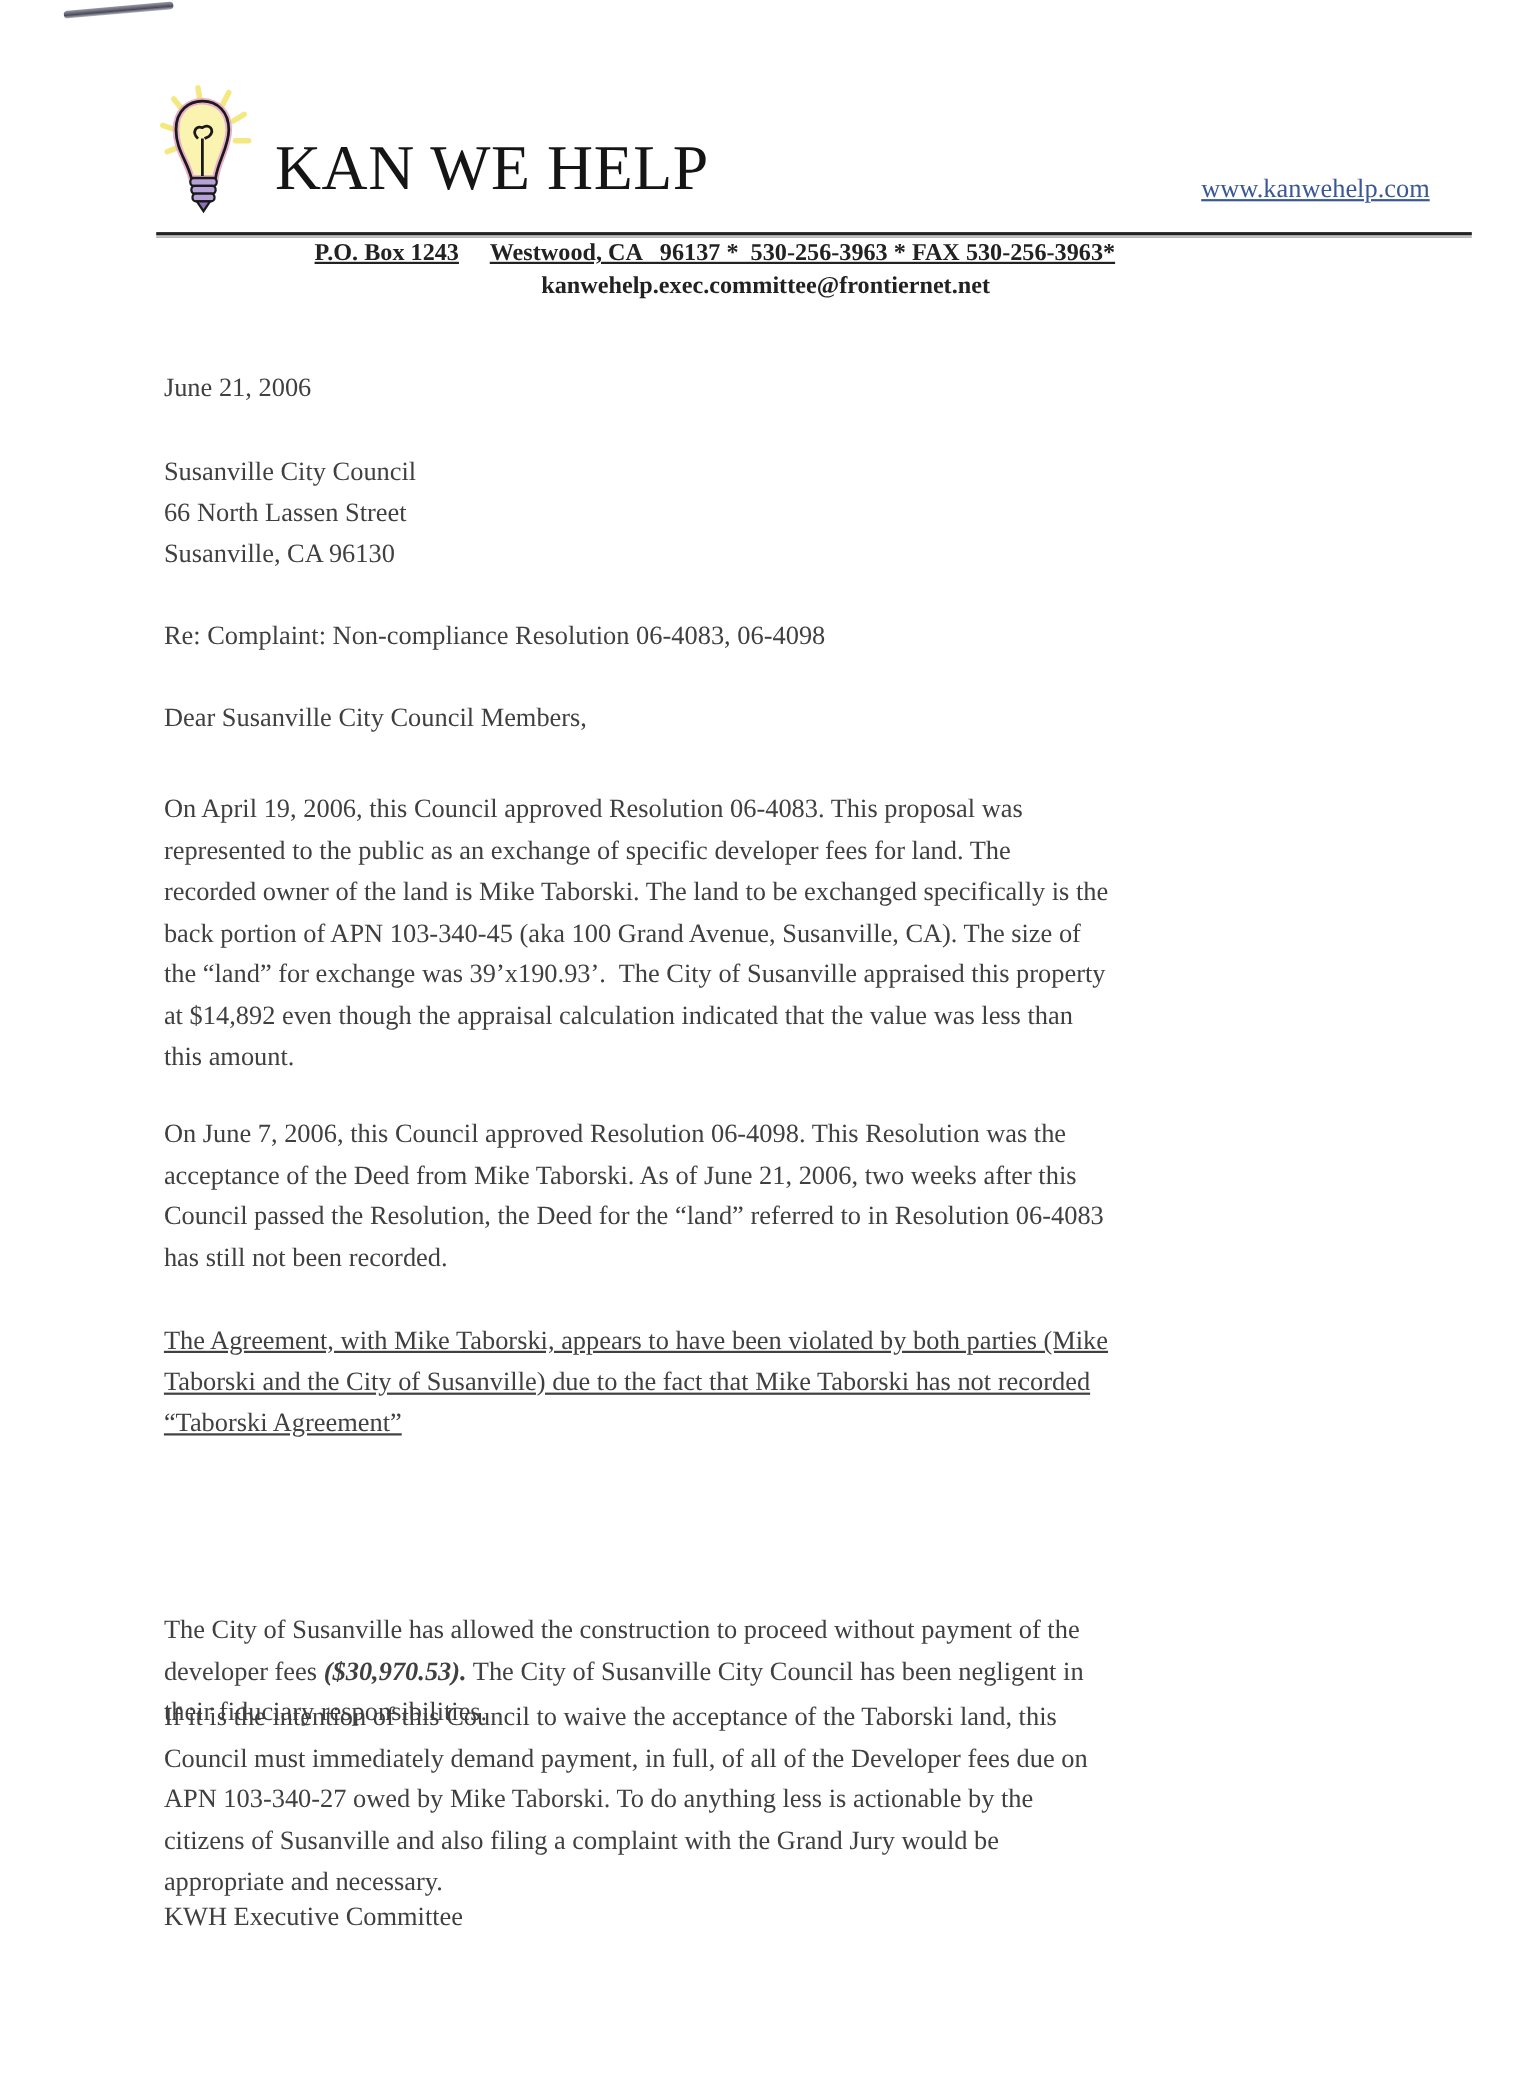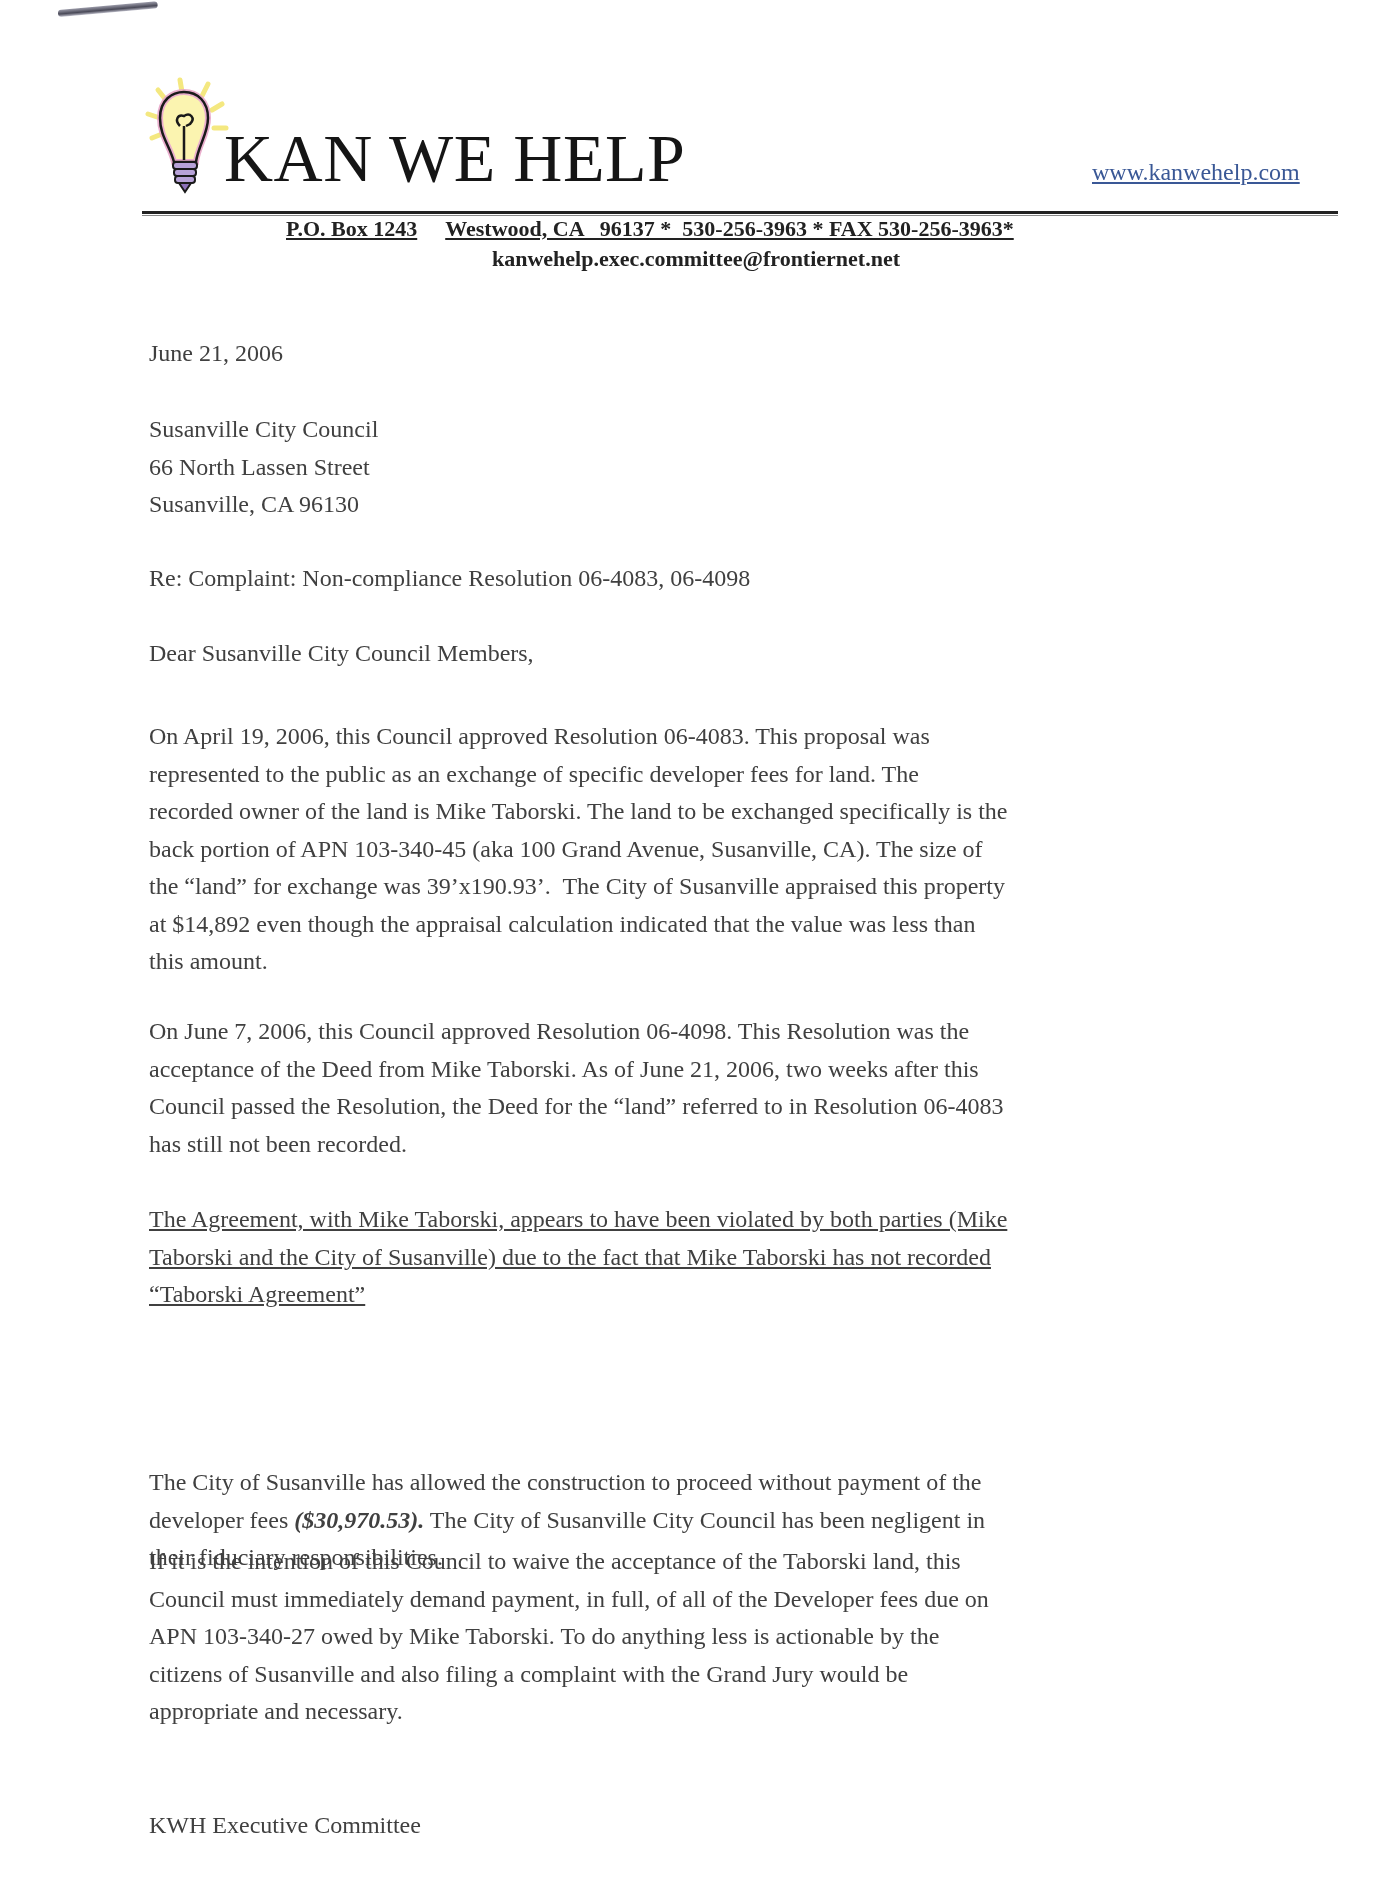--- a/index.html
+++ b/index.html
@@ -3,21 +3,21 @@
 <meta charset="utf-8">
 <style>
   html, body { margin: 0; padding: 0; background: #ffffff; }
   body { width: 1400px; height: 1900px; position: relative; overflow: hidden;
          font-family: "Liberation Serif", "DejaVu Serif", serif; color: #1e1e1e; }
   .abs { position: absolute; }
   .staple { left: 58px; top: 10px; width: 100px; height: 7px; border-radius: 4px;
             background: linear-gradient(#9a9aa8, #4a4a58 60%, #b8b8c4);
             transform: rotate(-5deg); transform-origin: left center; }
   .bulb { left: 140px; top: 76px; width: 100px; height: 120px; }
-  .brand { left: 224px; top: 124px; font-size: 68px; line-height: 1; letter-spacing: 0.5px; color: #151515; white-space: nowrap; }
+  .brand { left: 250px; top: 124px; font-size: 58px; line-height: 1; letter-spacing: 0.5px; color: #151515; white-space: nowrap; }
   .website { left: 1092px; top: 160px; font-size: 24px; line-height: 1; color: #3a5896; text-decoration: underline; white-space: nowrap; }
   .rule { left: 142px; top: 211px; width: 1196px; height: 3px; background: #222; }
   .rule2 { left: 142px; top: 215px; width: 1196px; height: 1px; background: #888; }
   .contact { font-weight: bold; font-size: 22px; line-height: 1; white-space: nowrap; color: #222; }
   .contact1 { left: 286px; top: 218px; text-decoration: underline; }
   .contact1 span.gap { display: inline-block; width: 28px; }
   .contact2 { left: 492px; top: 248px; }
   .body-text { font-size: 24px; line-height: 37.5px; white-space: nowrap; color: #404040; margin-top: 20px; }
   .para { left: 149px; }
   .line { display: block; }
@@ -105,13 +105,13 @@
 </div>
 
 <div class="abs body-text para" style="top:1523px;">
   <span class="line"><span style="white-space:pre">If it is the intention of this Council </span><b>to waive the acceptance of the Taborski land</b><span>, this</span></span>
   <span class="line">Council must immediately demand payment, in full, of all of the Developer fees due on</span>
   <span class="line">APN 103-340-27 owed by Mike Taborski. To do anything less is actionable by the</span>
   <span class="line">citizens of Susanville and also filing a complaint with the Grand Jury would be</span>
   <span class="line">appropriate and necessary.</span>
 </div>
 
-<div class="abs body-text para" style="top:1787px;text-align:right;">KWH Executive Committee</div>
+<div class="abs body-text para" style="top:1705px;text-align:right;">KWH Executive Committee</div>
 
 </body></html>

